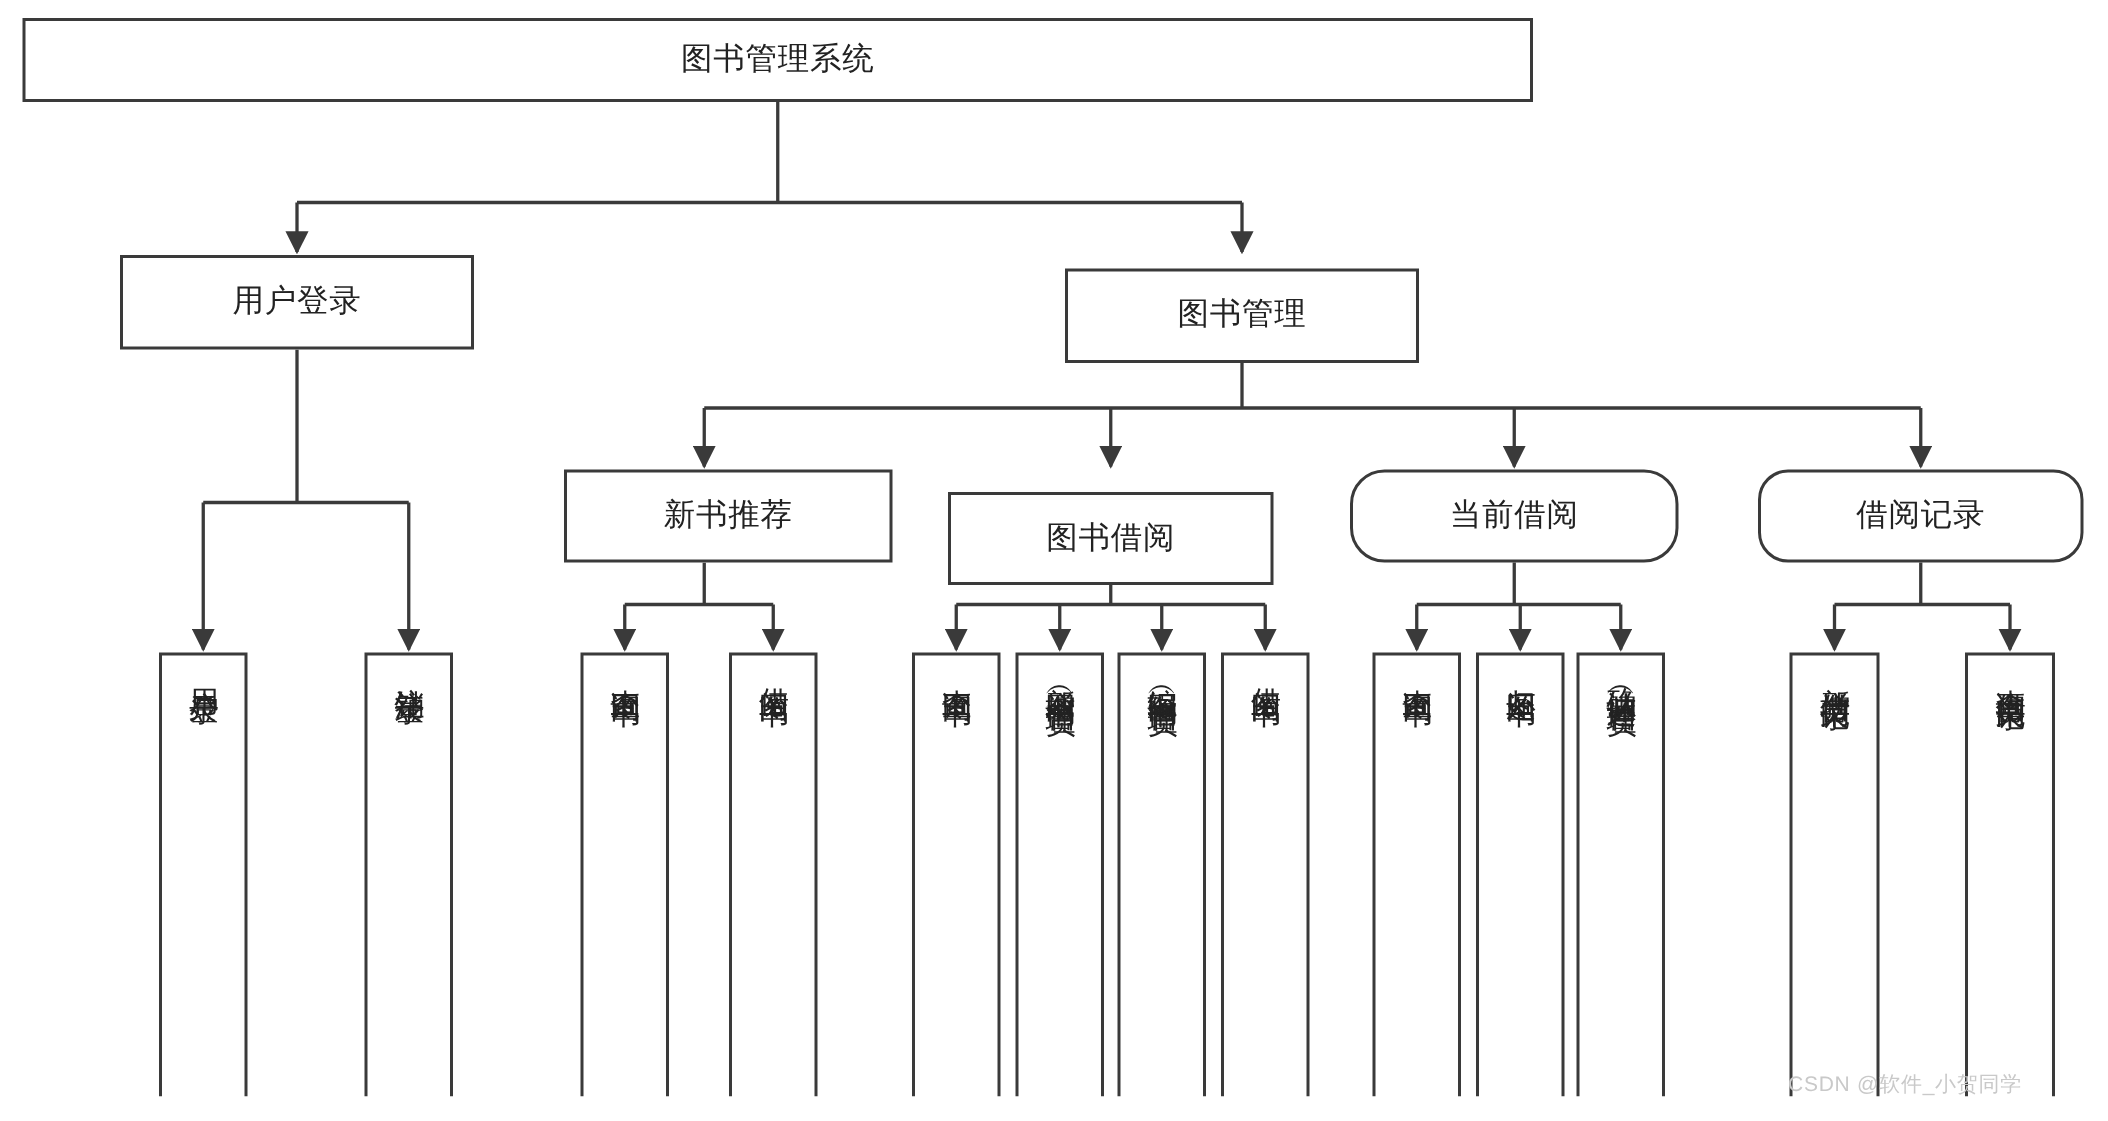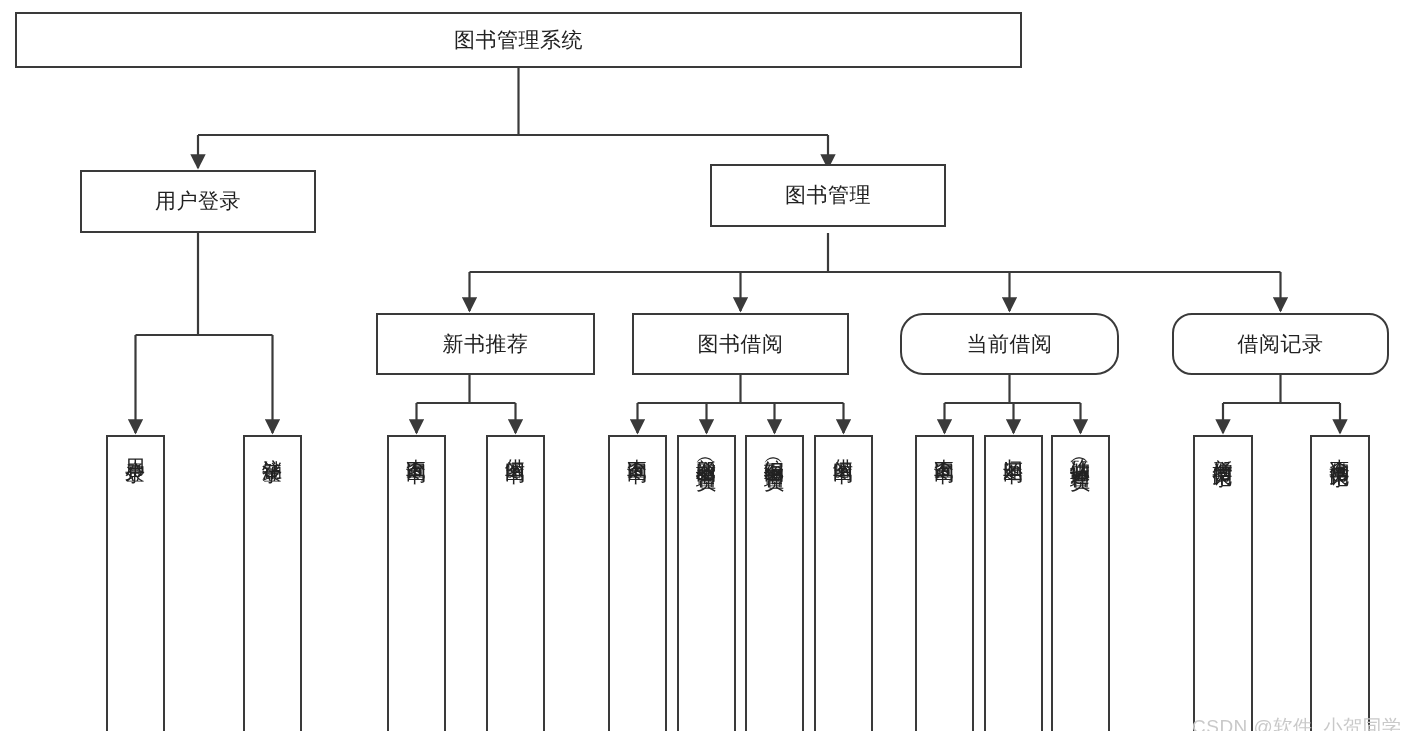--- a/index.html
+++ b/index.html
@@ -57,21 +57,21 @@
     line-height: 1.3;
     letter-spacing: 2px;
     white-space: nowrap;
   }
   .node.vert.tall .label {
     font-size: 20px;
   }
   .watermark {
     position: absolute;
     color: #c9c9c9;
-    font-size: 19px;
+    font-size: 14px;
     letter-spacing: 0.5px;
     white-space: nowrap;
     user-select: none;
     text-align: center;
   }
 </style>
 </head>
 <body>
 
 <div id="canvas">
@@ -119,27 +119,27 @@
       </g>
   </svg>
 
   <div id="node-layer">
       <div class="node horiz" style="left: 15px; top: 12px; width: 1007px; height: 56px;">
         <span class="label">图书管理系统</span>
       </div>
       <div class="node horiz" style="left: 80px; top: 170px; width: 236px; height: 63px;">
         <span class="label">用户登录</span>
       </div>
-      <div class="node horiz" style="left: 710px; top: 164px; width: 236px; height: 63px;">
+      <div class="node horiz" style="left: 710px; top: 179px; width: 236px; height: 63px;">
         <span class="label">图书管理</span>
       </div>
       <div class="node horiz" style="left: 376px; top: 313px; width: 219px; height: 62px;">
         <span class="label">新书推荐</span>
       </div>
-      <div class="node horiz" style="left: 632px; top: 313px; width: 217px; height: 62px;">
+      <div class="node horiz" style="left: 632px; top: 328px; width: 217px; height: 62px;">
         <span class="label">图书借阅</span>
       </div>
       <div class="node horiz" style="left: 900px; top: 313px; width: 219px; height: 62px; border-radius: 23px;">
         <span class="label">当前借阅</span>
       </div>
       <div class="node horiz" style="left: 1172px; top: 313px; width: 217px; height: 62px; border-radius: 20px;">
         <span class="label">借阅记录</span>
       </div>
       <div class="node vert" style="left: 106px; top: 435px; width: 59px; height: 300px;">
         <span class="label">用户登录</span>

